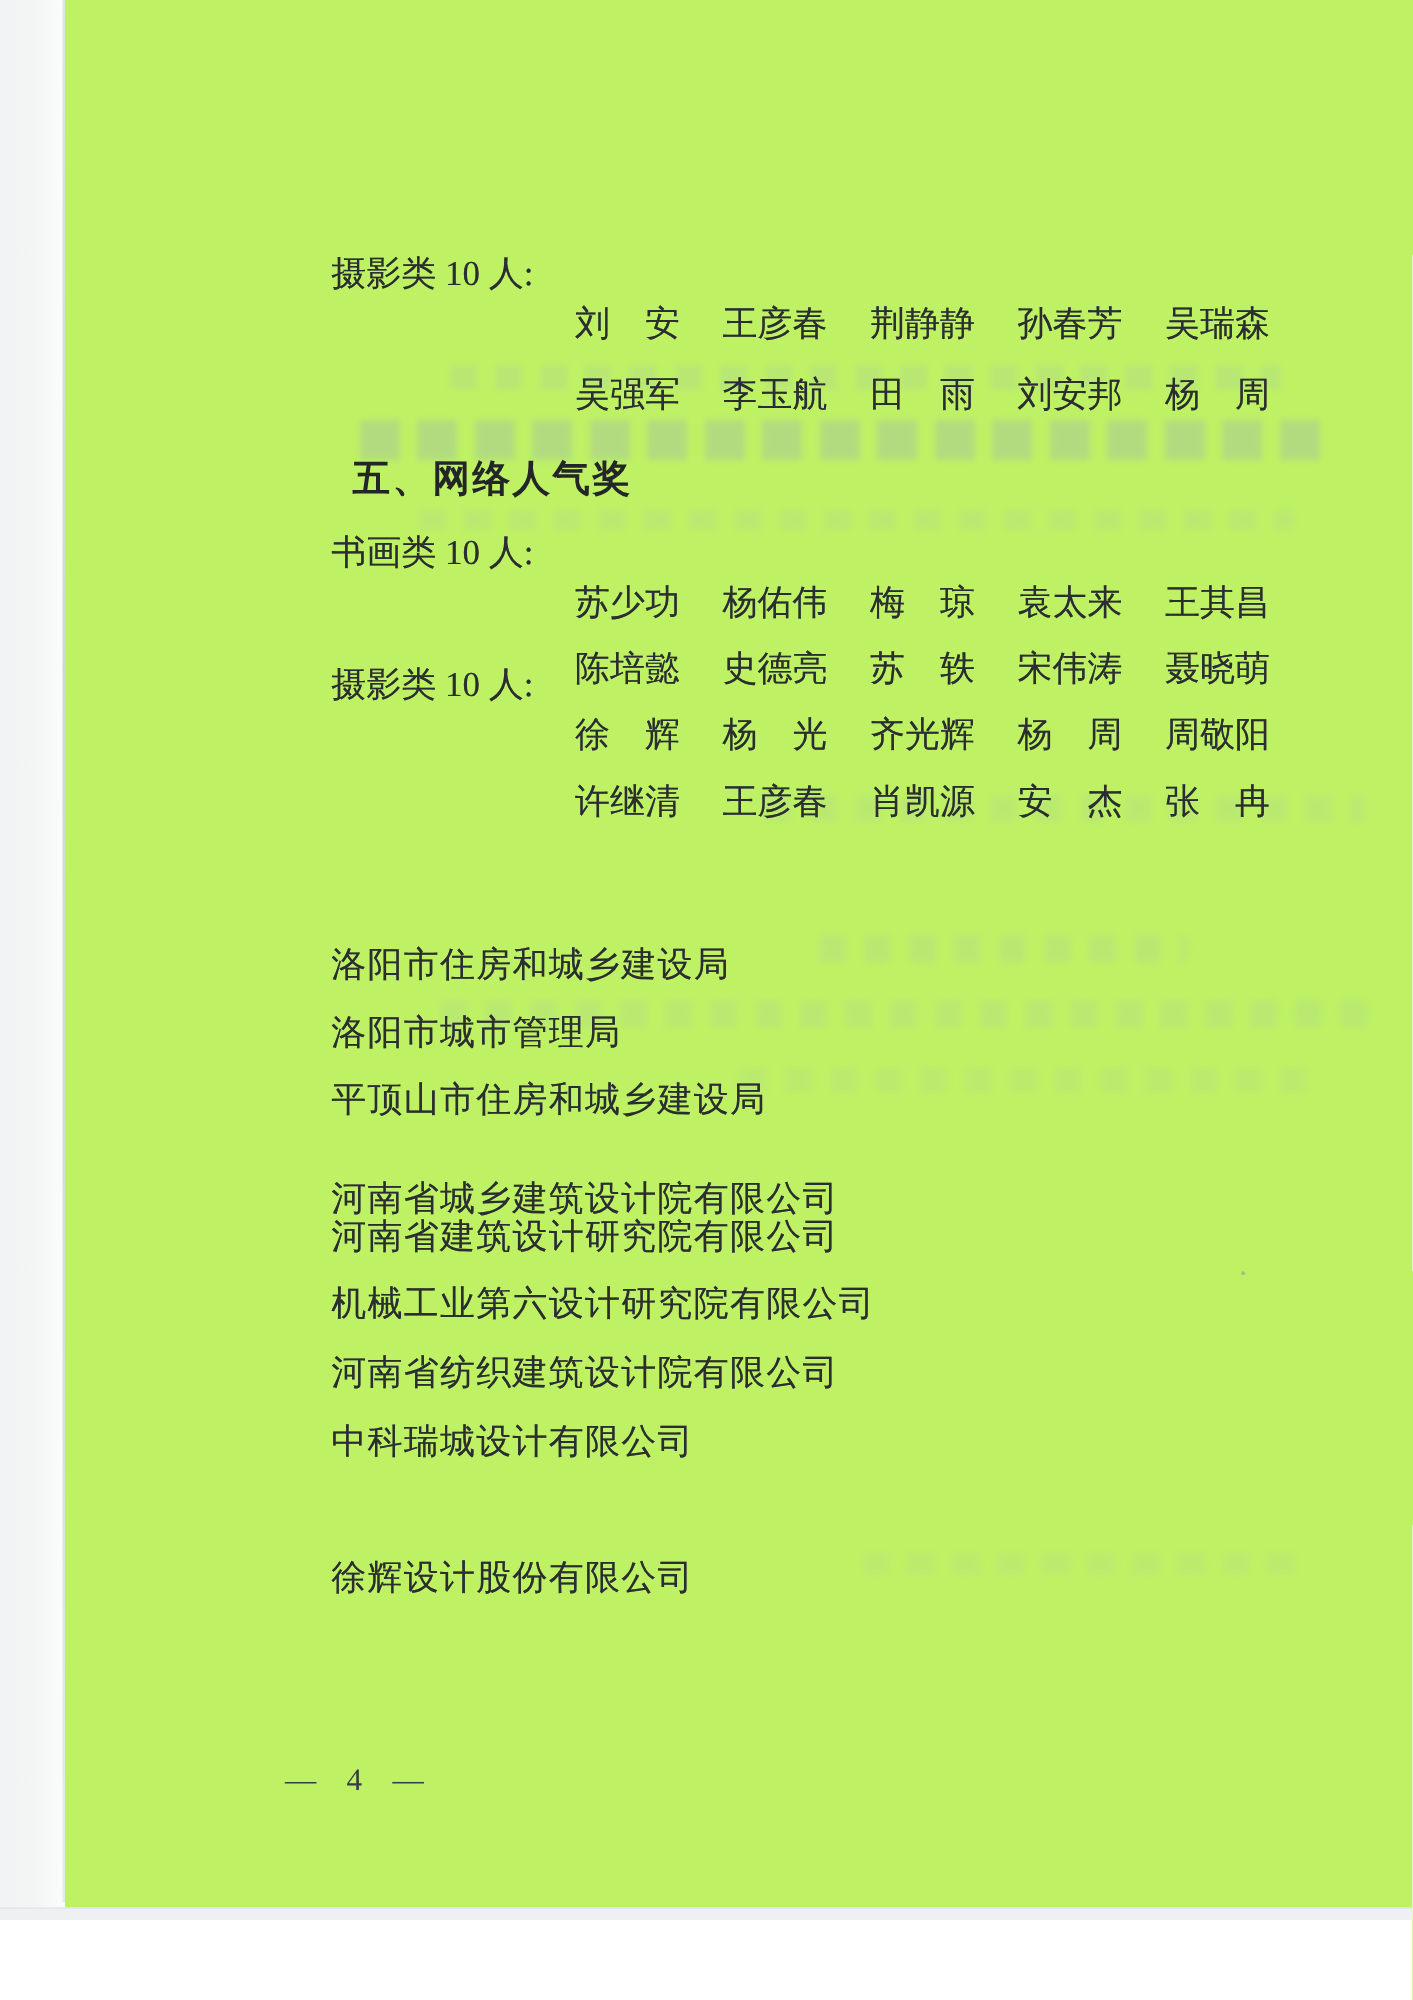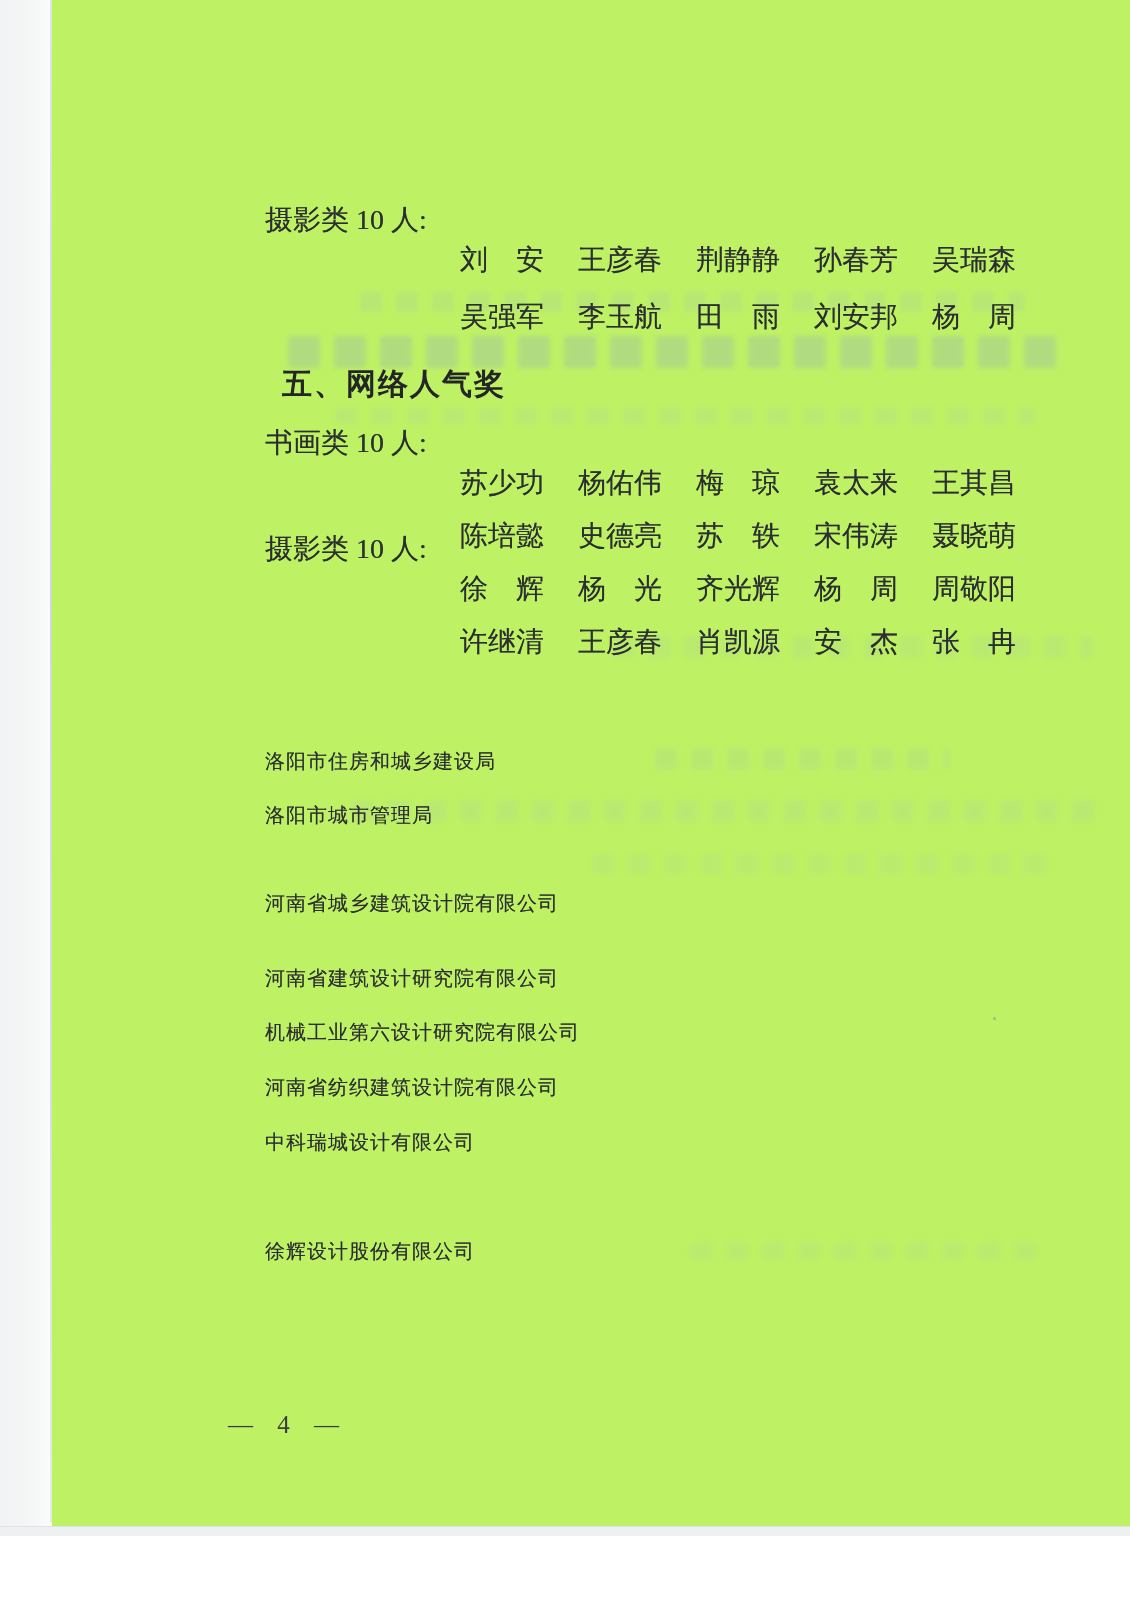--- a/index.html
+++ b/index.html
@@ -56,23 +56,24 @@
   .name{flex:0 0 88px;width:88px;margin-top:40px;}
   .heading{
     position:absolute;left:282px;
     font-family:"Liberation Sans","DejaVu Sans",sans-serif;
     font-weight:700;font-size:30px;line-height:36px;
     letter-spacing:2px;color:#232527;
     white-space:pre;
   }
   .org{
     position:absolute;left:265px;
-    font-size:20px;line-height:34px;letter-spacing:1px;
+    font-size:28px;line-height:34px;letter-spacing:1px;
     white-space:pre;
     text-shadow:0 0 .5px rgba(43,46,48,.55);
+    margin-top:12px;
   }
   .page-num{
     position:absolute;left:228px;top:1410px;
     font-size:25px;line-height:30px;color:#3a3d40;
     letter-spacing:9px;white-space:pre;
   }
 </style>
 </head>
 <body>
 
@@ -150,21 +151,22 @@
       <span class="name">王彦春</span>
       <span class="name">肖凯源</span>
       <span class="name">安　杰</span>
       <span class="name">张　冉</span>
     </span>
   </div>
 
 
   <div class="org" style="top:744px">洛阳市住房和城乡建设局</div>
   <div class="org" style="top:798px">洛阳市城市管理局</div>
-  <div class="org" style="top:886px">河南省城乡建筑设计院有限公司</div>
+  <div class="org" style="top:852px">平顶山市住房和城乡建设局</div>
+  <div class="org" style="top:931px">河南省城乡建筑设计院有限公司</div>
   <div class="org" style="top:961px">河南省建筑设计研究院有限公司</div>
   <div class="org" style="top:1015px">机械工业第六设计研究院有限公司</div>
   <div class="org" style="top:1125px">中科瑞城设计有限公司</div>
   <div class="org" style="top:1070px">河南省纺织建筑设计院有限公司</div>
   <div class="org" style="top:1234px">徐辉设计股份有限公司</div>
 
   <div class="page-num">— 4 —</div>
 
 </div>
 

